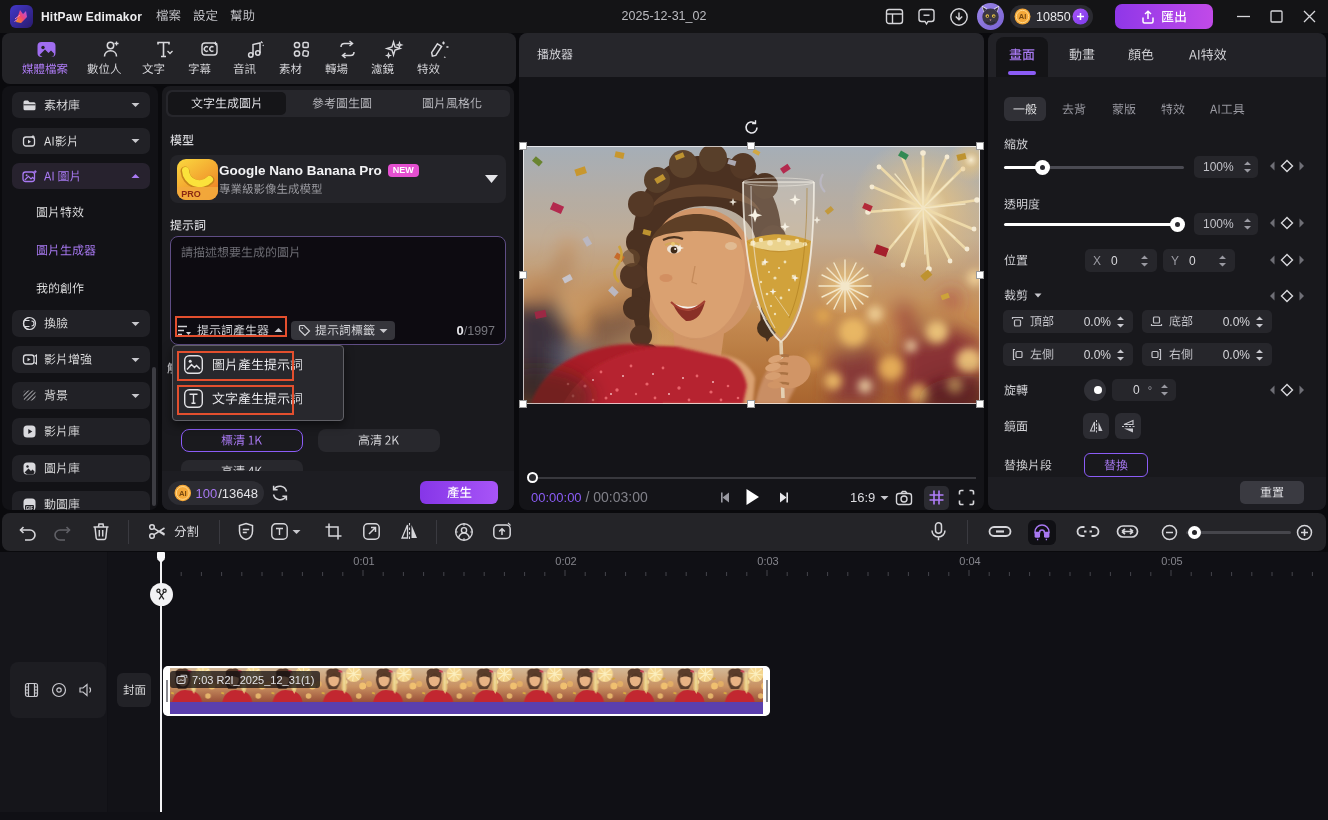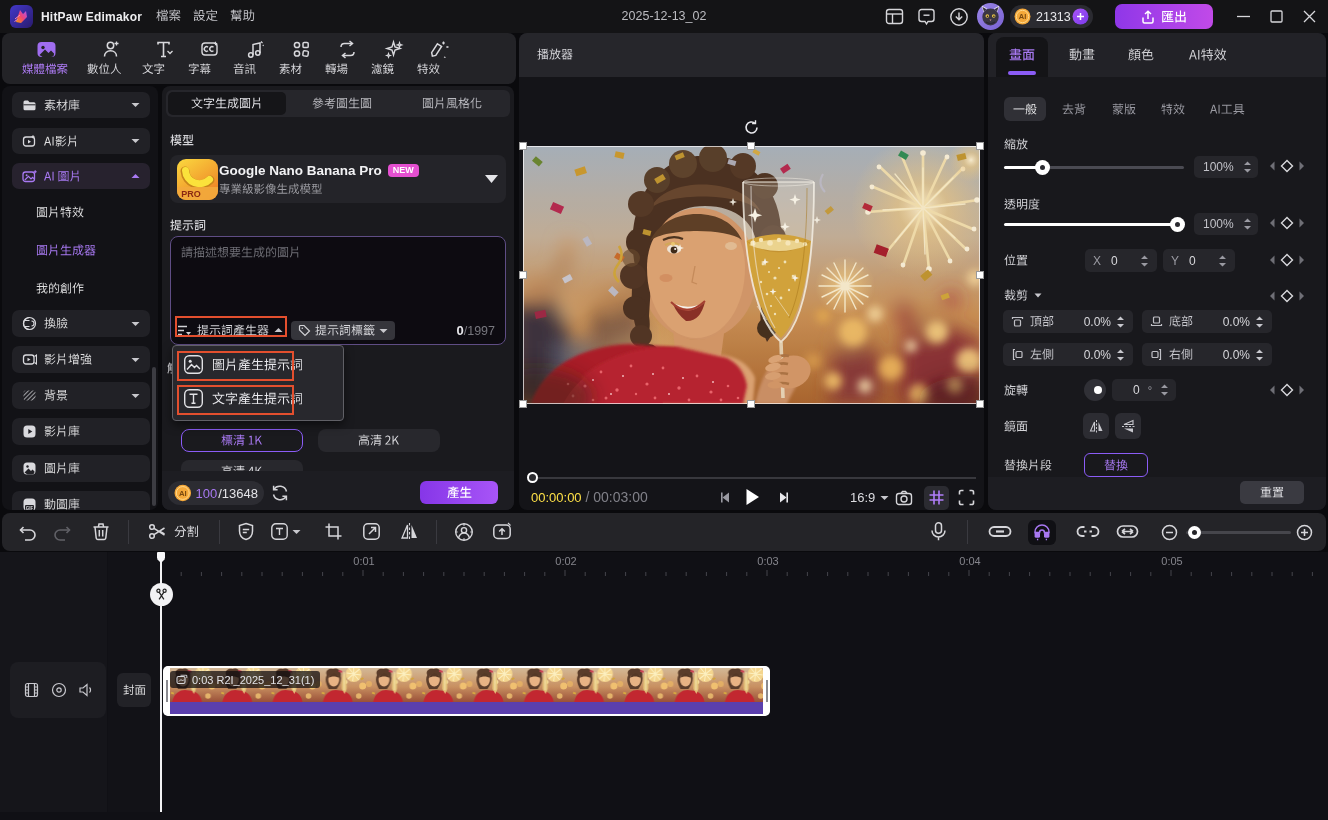--- a/index.html
+++ b/index.html
@@ -167,21 +167,21 @@
         <use href="#g3r" transform="translate(12.5 11.0) scale(0.125)"></use>
       </g>
     </svg>
     <svg width="25" height="13" viewBox="0 0 25 13" style="display:block;overflow:visible">
       <g fill="#c6c6cb">
         <use href="#g4r" transform="translate(0.0 11.0) scale(0.125)"></use>
         <use href="#g5r" transform="translate(12.5 11.0) scale(0.125)"></use>
       </g>
     </svg>
   </div>
-<div class="ab" style="left:576px;top:9px;width:176px;text-align:center;font-size:12.5px;color:#bcbcc1">2025-12-13_02</div>
+<div class="ab" style="left:576px;top:9px;width:176px;text-align:center;font-size:12.5px;color:#bcbcc1">2025-12-31_02</div>
 
 <svg class="ab" style="left:885px;top:7px" width="19" height="19" viewBox="0 0 19 19" fill="none" stroke="#d6d6da" stroke-width="1.4">
     <rect x="1.5" y="2.5" width="16" height="14" rx="2.5"></rect>
     <line x1="2" y1="7" x2="17" y2="7"></line>
     <line x1="7.5" y1="7" x2="7.5" y2="16.5"></line>
   </svg>
 <svg class="ab" style="left:917px;top:7px" width="19" height="19" viewBox="0 0 19 19" fill="none" stroke="#d6d6da" stroke-width="1.4">
     <path d="M2 5 a2.5 2.5 0 0 1 2.5-2.5 h10 a2.5 2.5 0 0 1 2.5 2.5 v7 a2.5 2.5 0 0 1 -2.5 2.5 h-3.5 l-1.5 2.5 -1.5-2.5 h-3.5 a2.5 2.5 0 0 1 -2.5-2.5 Z"></path>
     <line x1="6.5" y1="8.2" x2="12.5" y2="8.2"></line>
   </svg>
@@ -203,21 +203,21 @@
       <path d="M12.5 16.5 h2 l-1 1.4 Z" fill="#d89a9a"></path>
       <path d="M9 19 q4.5 3 9 0" stroke="#2a2732" stroke-width="1.2" fill="none"></path>
     </svg>
 </div>
 <div class="ab fx" style="left:1010px;top:5px;width:83px;height:23px;background:#2b2b31;border-radius:12px;padding:0 4px">
   <svg width="17" height="17" viewBox="0 0 17 17">
       <circle cx="8.5" cy="8.5" r="8" fill="#f4a83a"></circle>
       <circle cx="8.5" cy="8.5" r="6.2" fill="none" stroke="#ffd88a" stroke-width="1"></circle>
       <text x="8.5" y="11.4" font-size="7.5" font-weight="bold" fill="#7a4a10" text-anchor="middle" font-family="Liberation Sans">AI</text>
     </svg>
-  <div style="color:#e8e8ec;font-size:12.5px;margin-left:5px">21313</div>
+  <div style="color:#e8e8ec;font-size:12.5px;margin-left:5px">10850</div>
   <svg width="17" height="17" viewBox="0 0 17 17" style="margin-left:auto">
       <defs>
         <linearGradient id="pg" x1="0" y1="0" x2="1" y2="1">
           <stop offset="0" stop-color="#a855f7"></stop>
           <stop offset="1" stop-color="#7c3aed"></stop>
         </linearGradient>
       </defs>
       <circle cx="8.5" cy="8.5" r="8" fill="url(#pg)"></circle>
       <path d="M8.5 5 v7 M5 8.5 h7" stroke="#fff" stroke-width="1.5"></path>
     </svg>
@@ -1133,21 +1133,21 @@
 <div class="ab" style="left:976px;top:271px;width:8px;height:8px;background:#fff;border:1px solid #999"></div>
 <div class="ab" style="left:519px;top:400px;width:8px;height:8px;background:#fff;border:1px solid #999"></div>
 <div class="ab" style="left:747px;top:400px;width:8px;height:8px;background:#fff;border:1px solid #999"></div>
 <div class="ab" style="left:976px;top:400px;width:8px;height:8px;background:#fff;border:1px solid #999"></div>
 
 <div class="ab" style="left:531px;top:477px;width:445px;height:2px;background:#38383d"></div>
 <div class="ab" style="left:527px;top:472px;width:11px;height:11px;border-radius:50%;background:#fff;border:2.5px solid #fff;box-sizing:border-box"></div>
 <div class="ab" style="left:529px;top:474px;width:7px;height:7px;border-radius:50%;background:#141418;opacity:.9"></div>
 
 <div class="ab fx" style="left:531px;top:489px;height:16px">
-  <span style="font-size:13px;color:#fde047">00:00:00</span>
+  <span style="font-size:13px;color:#8b5cf6">00:00:00</span>
     <span style="font-size:14px;color:#808088">&nbsp;/ 00:03:00</span>
 </div>
 <svg class="ab" style="left:719px;top:491px" width="13" height="13" viewBox="0 0 13 13" fill="#9a9aa2">
     <path d="M10 1.5 L3.5 6.5 L10 11.5 Z"></path>
     <rect x="2" y="1.5" width="1.6" height="10"></rect>
   </svg>
 <svg class="ab" style="left:745px;top:488px" width="15" height="18" viewBox="0 0 15 18" fill="#fff">
     <path d="M1.5 1 L14 9 L1.5 17 Z"></path>
   </svg>
 <svg class="ab" style="left:777px;top:491px" width="13" height="13" viewBox="0 0 13 13" fill="#e8e8ec">
@@ -1738,19 +1738,19 @@
       <rect width="603" height="34" fill="url(#thumb)"></rect>
     </svg>
   </div>
   <div class="ab" style="left:0;top:34px;width:603px;height:12px;background:#5b3fad"></div>
   <div class="ab fx" style="left:5px;top:3px;height:17px;background:rgba(12,10,14,.72);border-radius:3px;padding:0 6px;gap:4px">
     <svg width="12" height="12" viewBox="0 0 12 12" fill="none" stroke="#d8d8dc" stroke-width="1.1">
         <rect x="1" y="2.5" width="8" height="7" rx="1.5"></rect>
         <path d="M10.8 4 V2 a.8.8 0 0 0 -.8-.8 H4.5" opacity=".85"></path>
         <path d="M3 7.5 L5 5.5 6.5 7 8 5.5" stroke-width="1"></path>
       </svg>
-    <span style="font-size:11px;color:#e2e2e6">0:03 R2I_2025_12_31(1)</span>
+    <span style="font-size:11px;color:#e2e2e6">7:03 R2I_2025_12_31(1)</span>
   </div>
 </div>
 <div class="ab" style="left:163px;top:666px;width:7px;height:50px;background:#fff;border-radius:5px 0 0 5px"></div>
 <div class="ab" style="left:166px;top:680px;width:1.5px;height:22px;background:#8a8a90"></div>
 <div class="ab" style="left:763px;top:666px;width:7px;height:50px;background:#fff;border-radius:0 5px 5px 0"></div>
 <div class="ab" style="left:766px;top:680px;width:1.5px;height:22px;background:#8a8a90"></div>
 
 </body></html>

